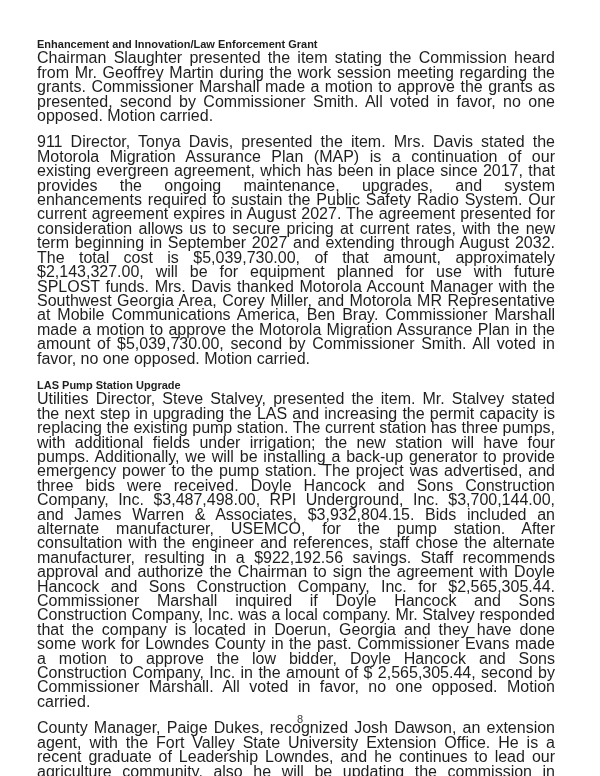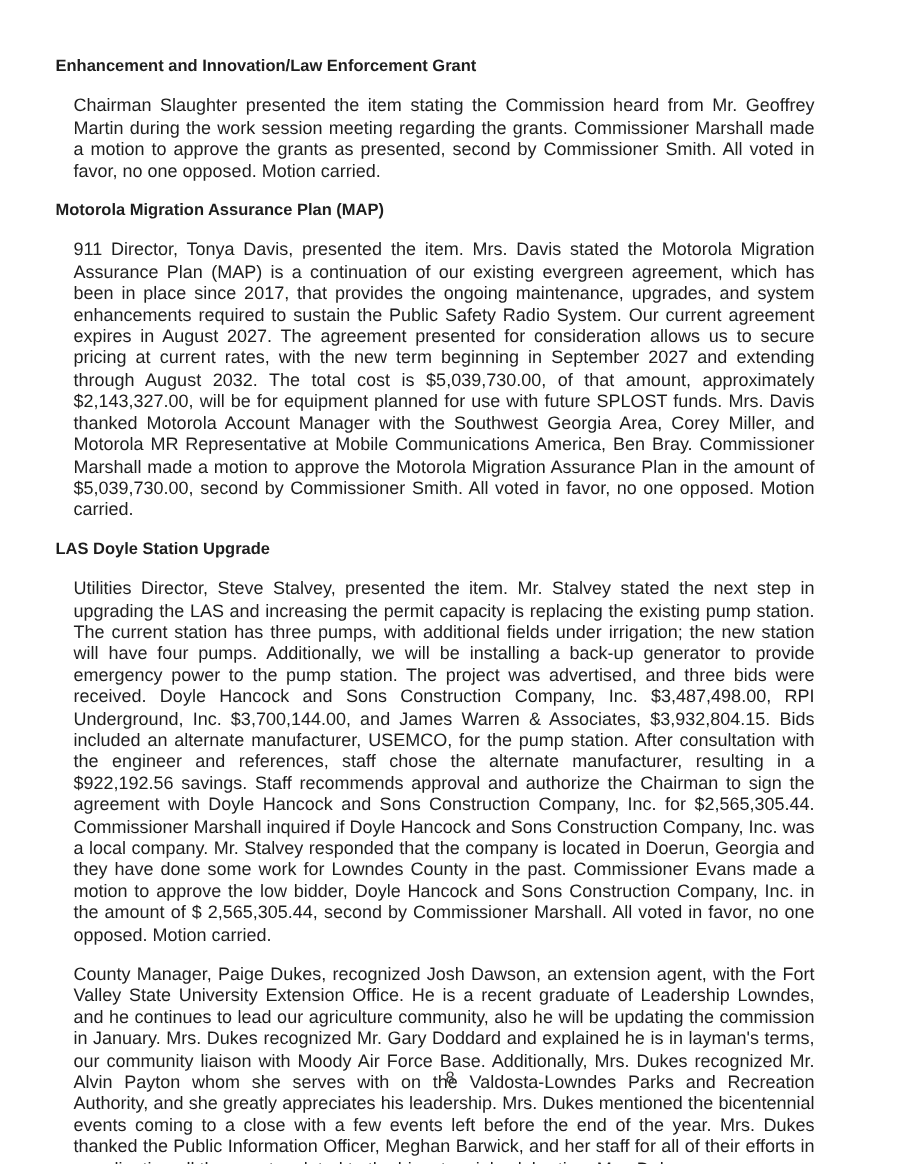--- a/index.html
+++ b/index.html
@@ -33,23 +33,23 @@
   }
   .section-heading {
     font-size: 11px;
     line-height: 14.4px;
     font-weight: bold;
     margin: 0;
     color: #1e1e1e;
     text-align: left;
   }
   .section-body {
-    font-size: 12px;
+    font-size: 16px;
     line-height: 14.4px;
-    margin: 12px;
+    margin: 0;
     text-align: justify;
     text-justify: inter-word;
     color: #1e1e1e;
   }
   .page-number {
     position: absolute;
     top: 712px;
     left: 0;
     width: 600px;
     text-align: center;
@@ -62,27 +62,26 @@
 <body>
 
 <div class="page">
 
   <div class="section first">
     <h2 class="section-heading">Enhancement and Innovation/Law Enforcement Grant</h2>
     <p class="section-body">Chairman Slaughter presented the item stating the Commission heard from Mr. Geoffrey Martin during the work session meeting regarding the grants. Commissioner Marshall made a motion to approve the grants as presented, second by Commissioner Smith. All voted in favor, no one opposed. Motion carried.</p>
   </div>
 
   <div class="section">
-    <h2 class="section-heading">Motorola Migration Assurance Plan (MAP)</h2>
     <p class="section-body">911 Director, Tonya Davis, presented the item. Mrs. Davis stated the Motorola Migration Assurance Plan (MAP) is a continuation of our existing evergreen agreement, which has been in place since 2017, that provides the ongoing maintenance, upgrades, and system enhancements required to sustain the Public Safety Radio System. Our current agreement expires in August 2027. The agreement presented for consideration allows us to secure pricing at current rates, with the new term beginning in September 2027 and extending through August 2032. The total cost is $5,039,730.00, of that amount, approximately $2,143,327.00, will be for equipment planned for use with future SPLOST funds. Mrs. Davis thanked Motorola Account Manager with the Southwest Georgia Area, Corey Miller, and Motorola MR Representative at Mobile Communications America, Ben Bray. Commissioner Marshall made a motion to approve the Motorola Migration Assurance Plan in the amount of $5,039,730.00, second by Commissioner Smith. All voted in favor, no one opposed. Motion carried.</p>
   </div>
 
 
   <div class="section">
-    <h2 class="section-heading">LAS Doyle Station Upgrade</h2>
+    <h2 class="section-heading">LAS Pump Station Upgrade</h2>
     <p class="section-body">Utilities Director, Steve Stalvey, presented the item. Mr. Stalvey stated the next step in upgrading the LAS and increasing the permit capacity is replacing the existing pump station. The current station has three pumps, with additional fields under irrigation; the new station will have four pumps. Additionally, we will be installing a back-up generator to provide emergency power to the pump station. The project was advertised, and three bids were received. Doyle Hancock and Sons Construction Company, Inc. $3,487,498.00, RPI Underground, Inc. $3,700,144.00, and James Warren &amp; Associates, $3,932,804.15. Bids included an alternate manufacturer, USEMCO, for the pump station. After consultation with the engineer and references, staff chose the alternate manufacturer, resulting in a $922,192.56 savings. Staff recommends approval and authorize the Chairman to sign the agreement with Doyle Hancock and Sons Construction Company, Inc. for $2,565,305.44. Commissioner Marshall inquired if Doyle Hancock and Sons Construction Company, Inc. was a local company. Mr. Stalvey responded that the company is located in Doerun, Georgia and they have done some work for Lowndes County in the past. Commissioner Evans made a motion to approve the low bidder, Doyle Hancock and Sons Construction Company, Inc. in the amount of $ 2,565,305.44, second by Commissioner Marshall. All voted in favor, no one opposed. Motion carried.</p>
   </div>
 
   <div class="section">
     <p class="section-body">County Manager, Paige Dukes, recognized Josh Dawson, an extension agent, with the Fort Valley State University Extension Office. He is a recent graduate of Leadership Lowndes, and he continues to lead our agriculture community, also he will be updating the commission in January. Mrs. Dukes recognized Mr. Gary Doddard and explained he is in layman's terms, our community liaison with Moody Air Force Base. Additionally, Mrs. Dukes recognized Mr. Alvin Payton whom she serves with on the Valdosta-Lowndes Parks and Recreation Authority, and she greatly appreciates his leadership. Mrs. Dukes mentioned the bicentennial events coming to a close with a few events left before the end of the year. Mrs. Dukes thanked the Public Information Officer, Meghan Barwick, and her staff for all of their efforts in coordinating all the events related to the bicentennial celebration. Mrs. Dukes</p>
   </div>
 
 </div>
 
 <div class="page-number">8</div>

